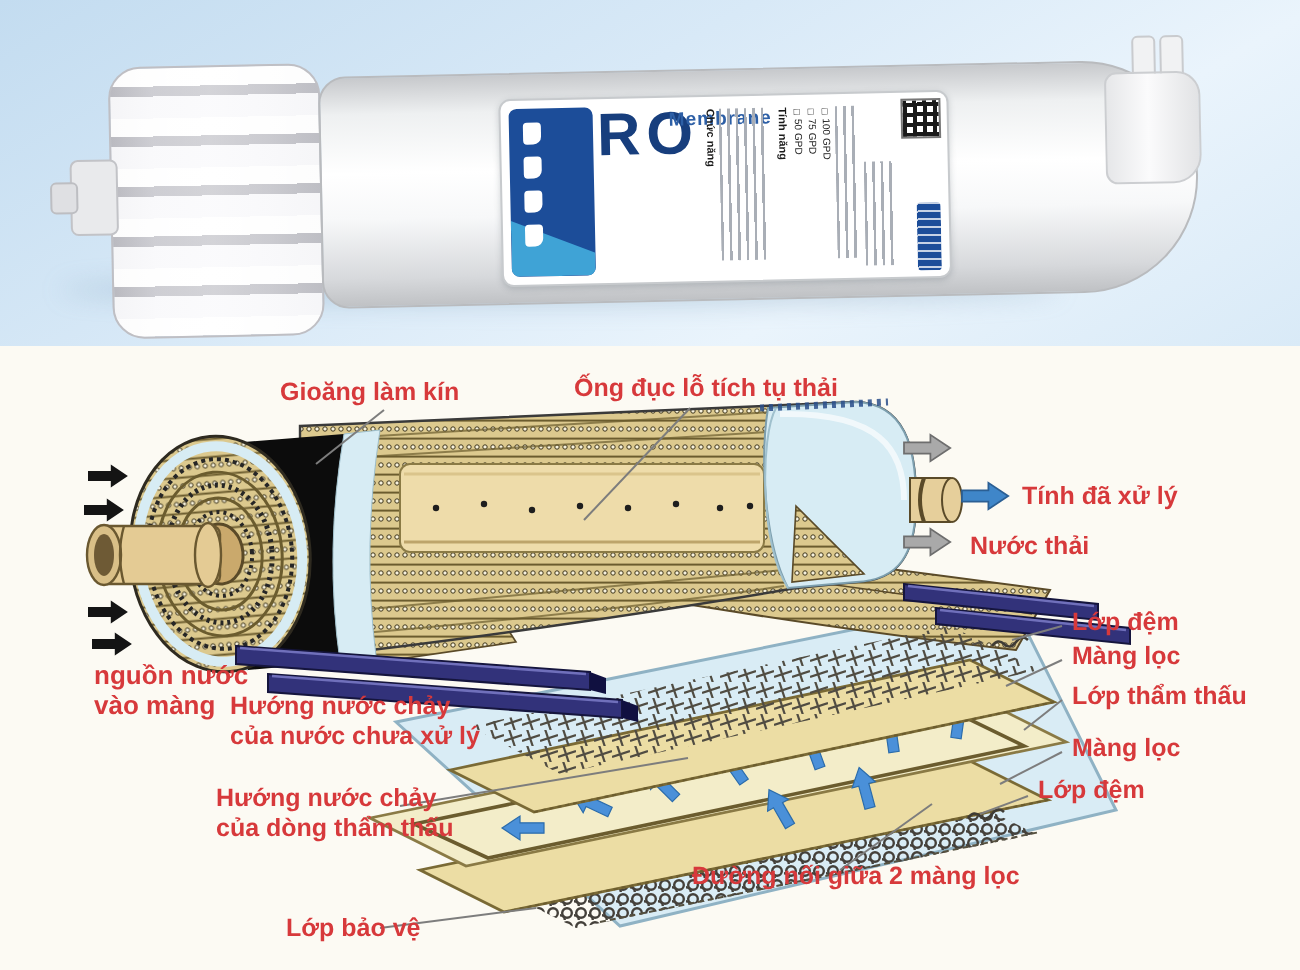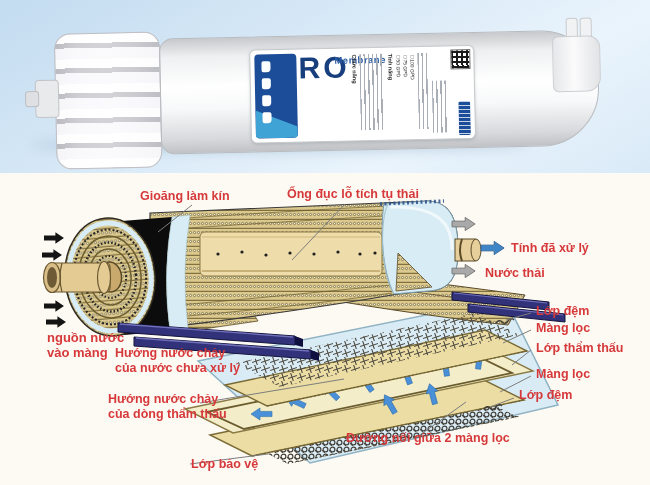--- a/index.html
+++ b/index.html
@@ -282,21 +282,21 @@
     <div class="dlabel" style="left:140px;top:16px;">Gioăng làm kín</div>
     <div class="dlabel" style="left:287px;top:14px;">Ống đục lỗ tích tụ thải</div>
     <div class="dlabel" style="left:511px;top:68px;">Tính đã xử lý</div>
     <div class="dlabel" style="left:485px;top:93px;text-align:center;">Nước thải</div>
     <div class="dlabel" style="left:536px;top:131px;">Lớp đệm</div>
     <div class="dlabel" style="left:536px;top:148px;">Màng lọc</div>
     <div class="dlabel" style="left:536px;top:168px;text-align:right;">Lớp thẩm thấu</div>
     <div class="dlabel" style="left:536px;top:194px;">Màng lọc</div>
     <div class="dlabel" style="left:519px;top:215px;">Lớp đệm</div>
     <div class="dlabel" style="left:333px;top:258px;margin-left:13px;">Đường nối giữa 2 màng lọc</div>
-    <div class="dlabel" style="left:143px;top:284px;margin-left:48px;">Lớp bảo vệ</div>
+    <div class="dlabel" style="left:143px;top:284px;">Lớp bảo vệ</div>
     <div class="dlabel" style="left:115px;top:173px;">Hướng nước chảy
 của nước chưa xử lý</div>
     <div class="dlabel" style="left:108px;top:219px;">Hướng nước chảy
 của dòng thẩm thấu</div>
     <div class="dlabel big" style="left:47px;top:157px;">nguồn nước
 vào màng</div>
   </div>
 </div>
 
 </body></html>

